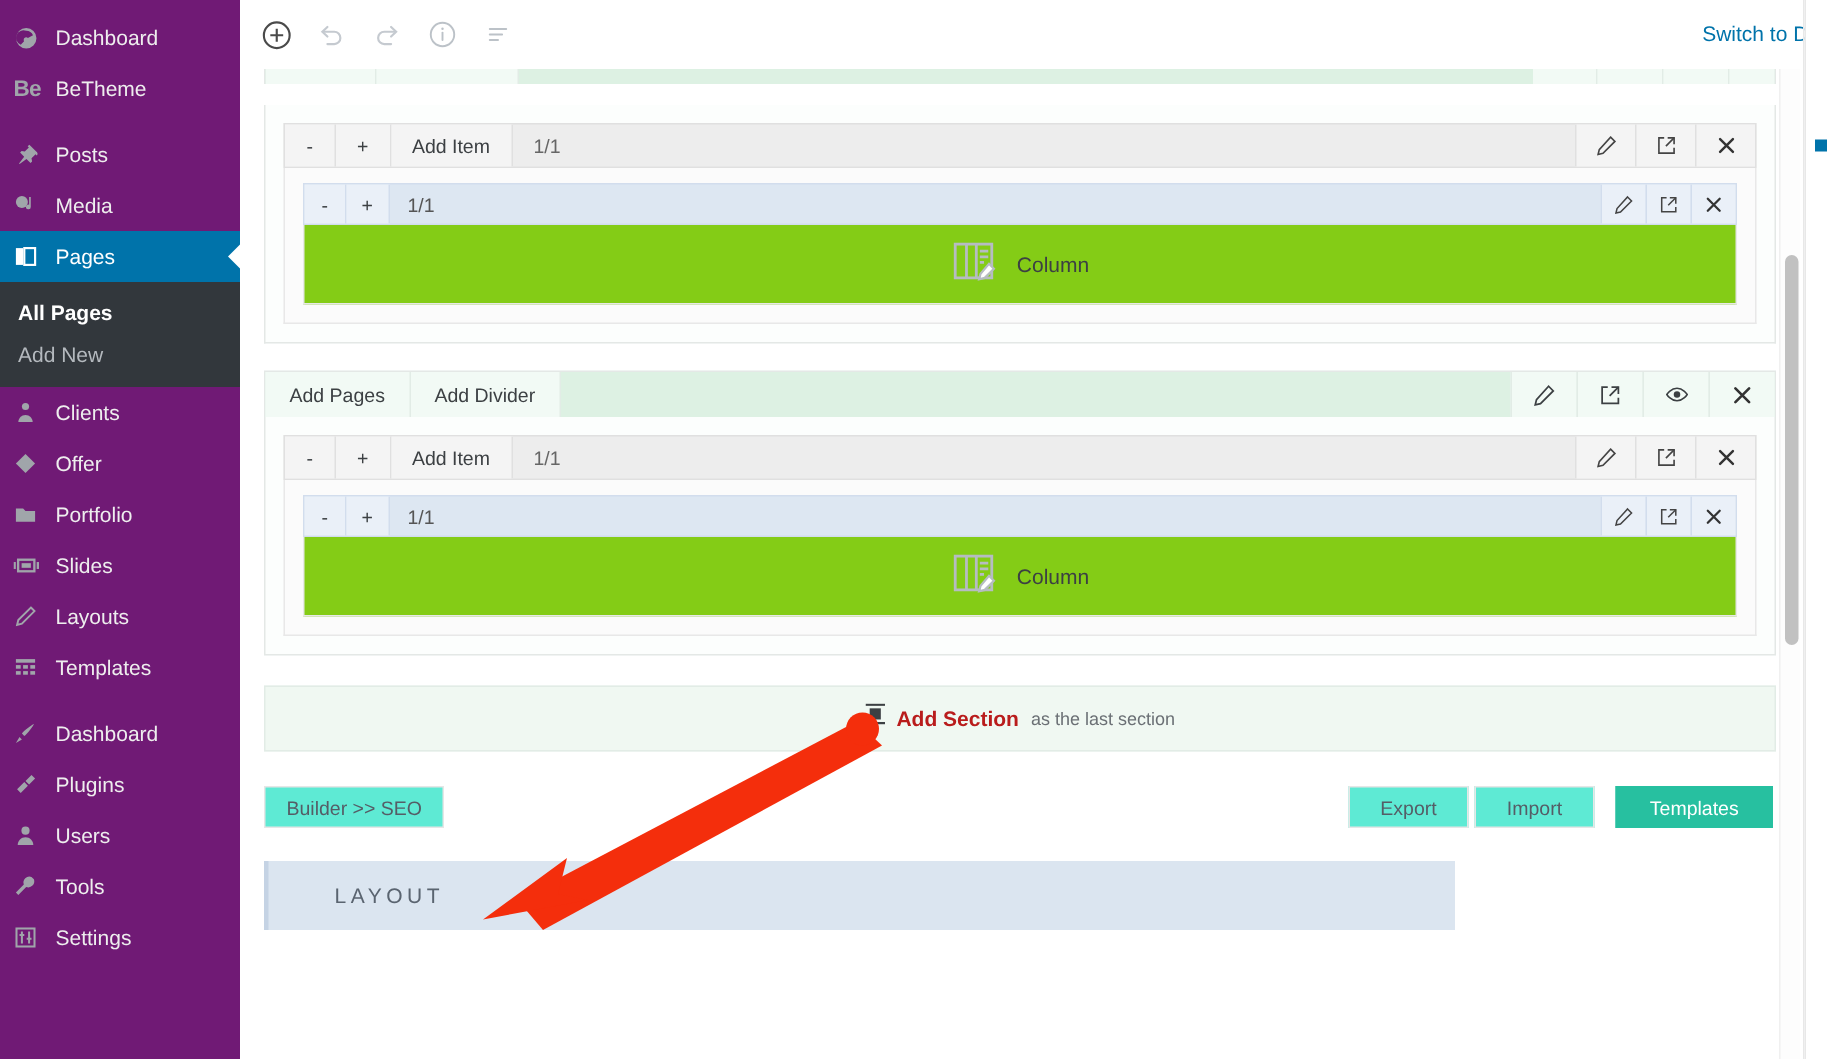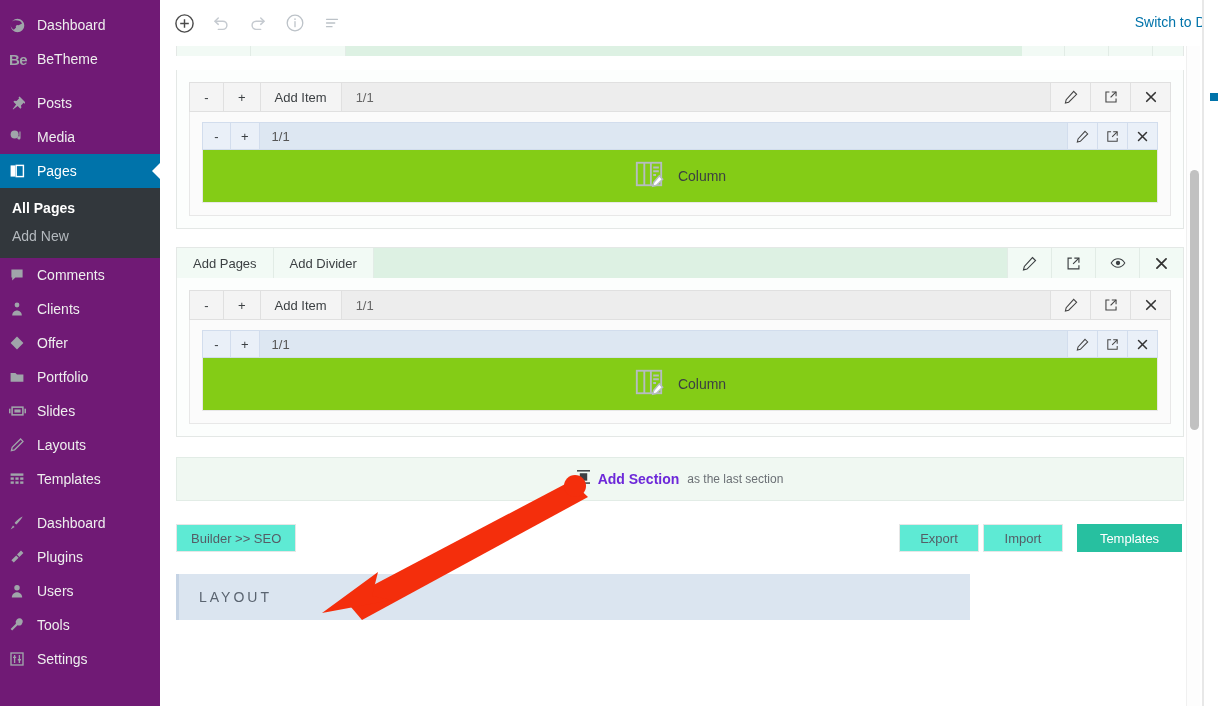--- a/index.html
+++ b/index.html
@@ -226,21 +226,21 @@
   
   .add-section {
     margin: 20px 16px 0 16px;
     height: 44px;
     background: #f0f8f2;
     border: 1px solid #e2ece6;
     display: flex; align-items: center; justify-content: center;
     gap: 8px;
     cursor: pointer;
   }
-  .add-section .as-main { font-size: 14px; color: #6d28d9; font-weight: bold; }
+  .add-section .as-main { font-size: 14px; color: #b91c1c; font-weight: bold; }
   .add-section .as-sub { font-size: 12px; color: #6b7075; }
 
   
   .bottom-bar {
     position: relative;
     margin: 23px 18px 0 16px;
     height: 28px;
   }
   .btn {
     position: absolute; top: 0;
@@ -263,21 +263,21 @@
     border-color: #27c0a0;
   }
 
   
   .layout-panel {
     margin: 22px 0 0 16px;
     width: 794px;
     height: 46px;
     background: #dbe5f0;
     border-left: 3px solid #c5d3e4;
-    display: flex; align-items: center;
+    display: flex; align-items: center; padding-left: 24px;
   }
   .layout-panel .lp-title {
     padding-left: 20px;
     font-size: 14px;
     letter-spacing: 3px;
     color: #5a6470;
   }
 
   
   .partial-top {
@@ -384,28 +384,20 @@
           </svg>
       </span>
       <span class="lbl">Pages</span>
     </div>
 
     <div class="nav-sub">
       <div class="sub-item cur">All Pages</div>
       <div class="sub-item">Add New</div>
     </div>
 
-    <div class="nav-item">
-      <span class="ico">
-        <svg width="16" height="16" viewBox="0 0 20 20" fill="currentColor">
-            <path d="M3 3h14v10H8l-4 4v-4H3z"></path>
-          </svg>
-      </span>
-      <span class="lbl">Comments</span>
-    </div>
 
     <div class="nav-item">
       <span class="ico">
         <svg width="16" height="16" viewBox="0 0 20 20" fill="currentColor">
             <circle cx="10" cy="5" r="3"></circle>
             <path d="M4 18c0-3.3 2.7-6 6-6s6 2.7 6 6z"></path>
           </svg>
       </span>
       <span class="lbl">Clients</span>
     </div>

